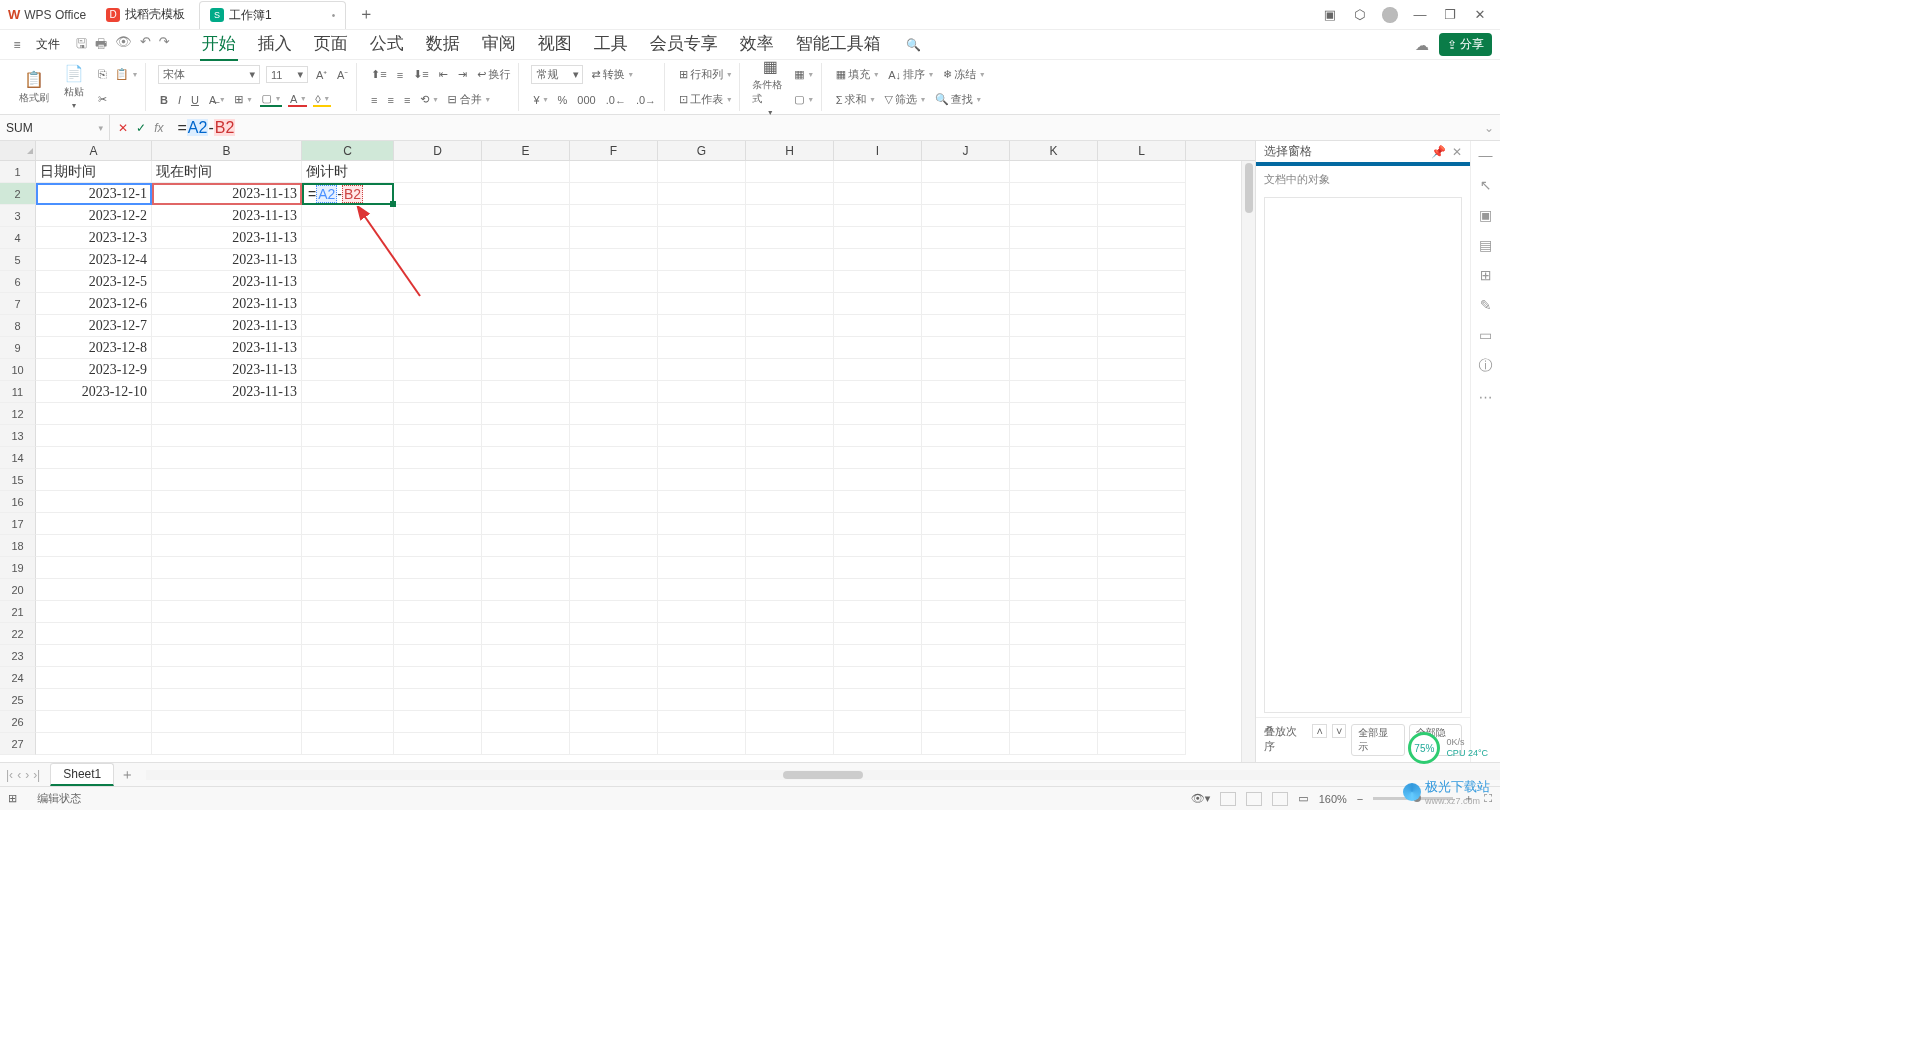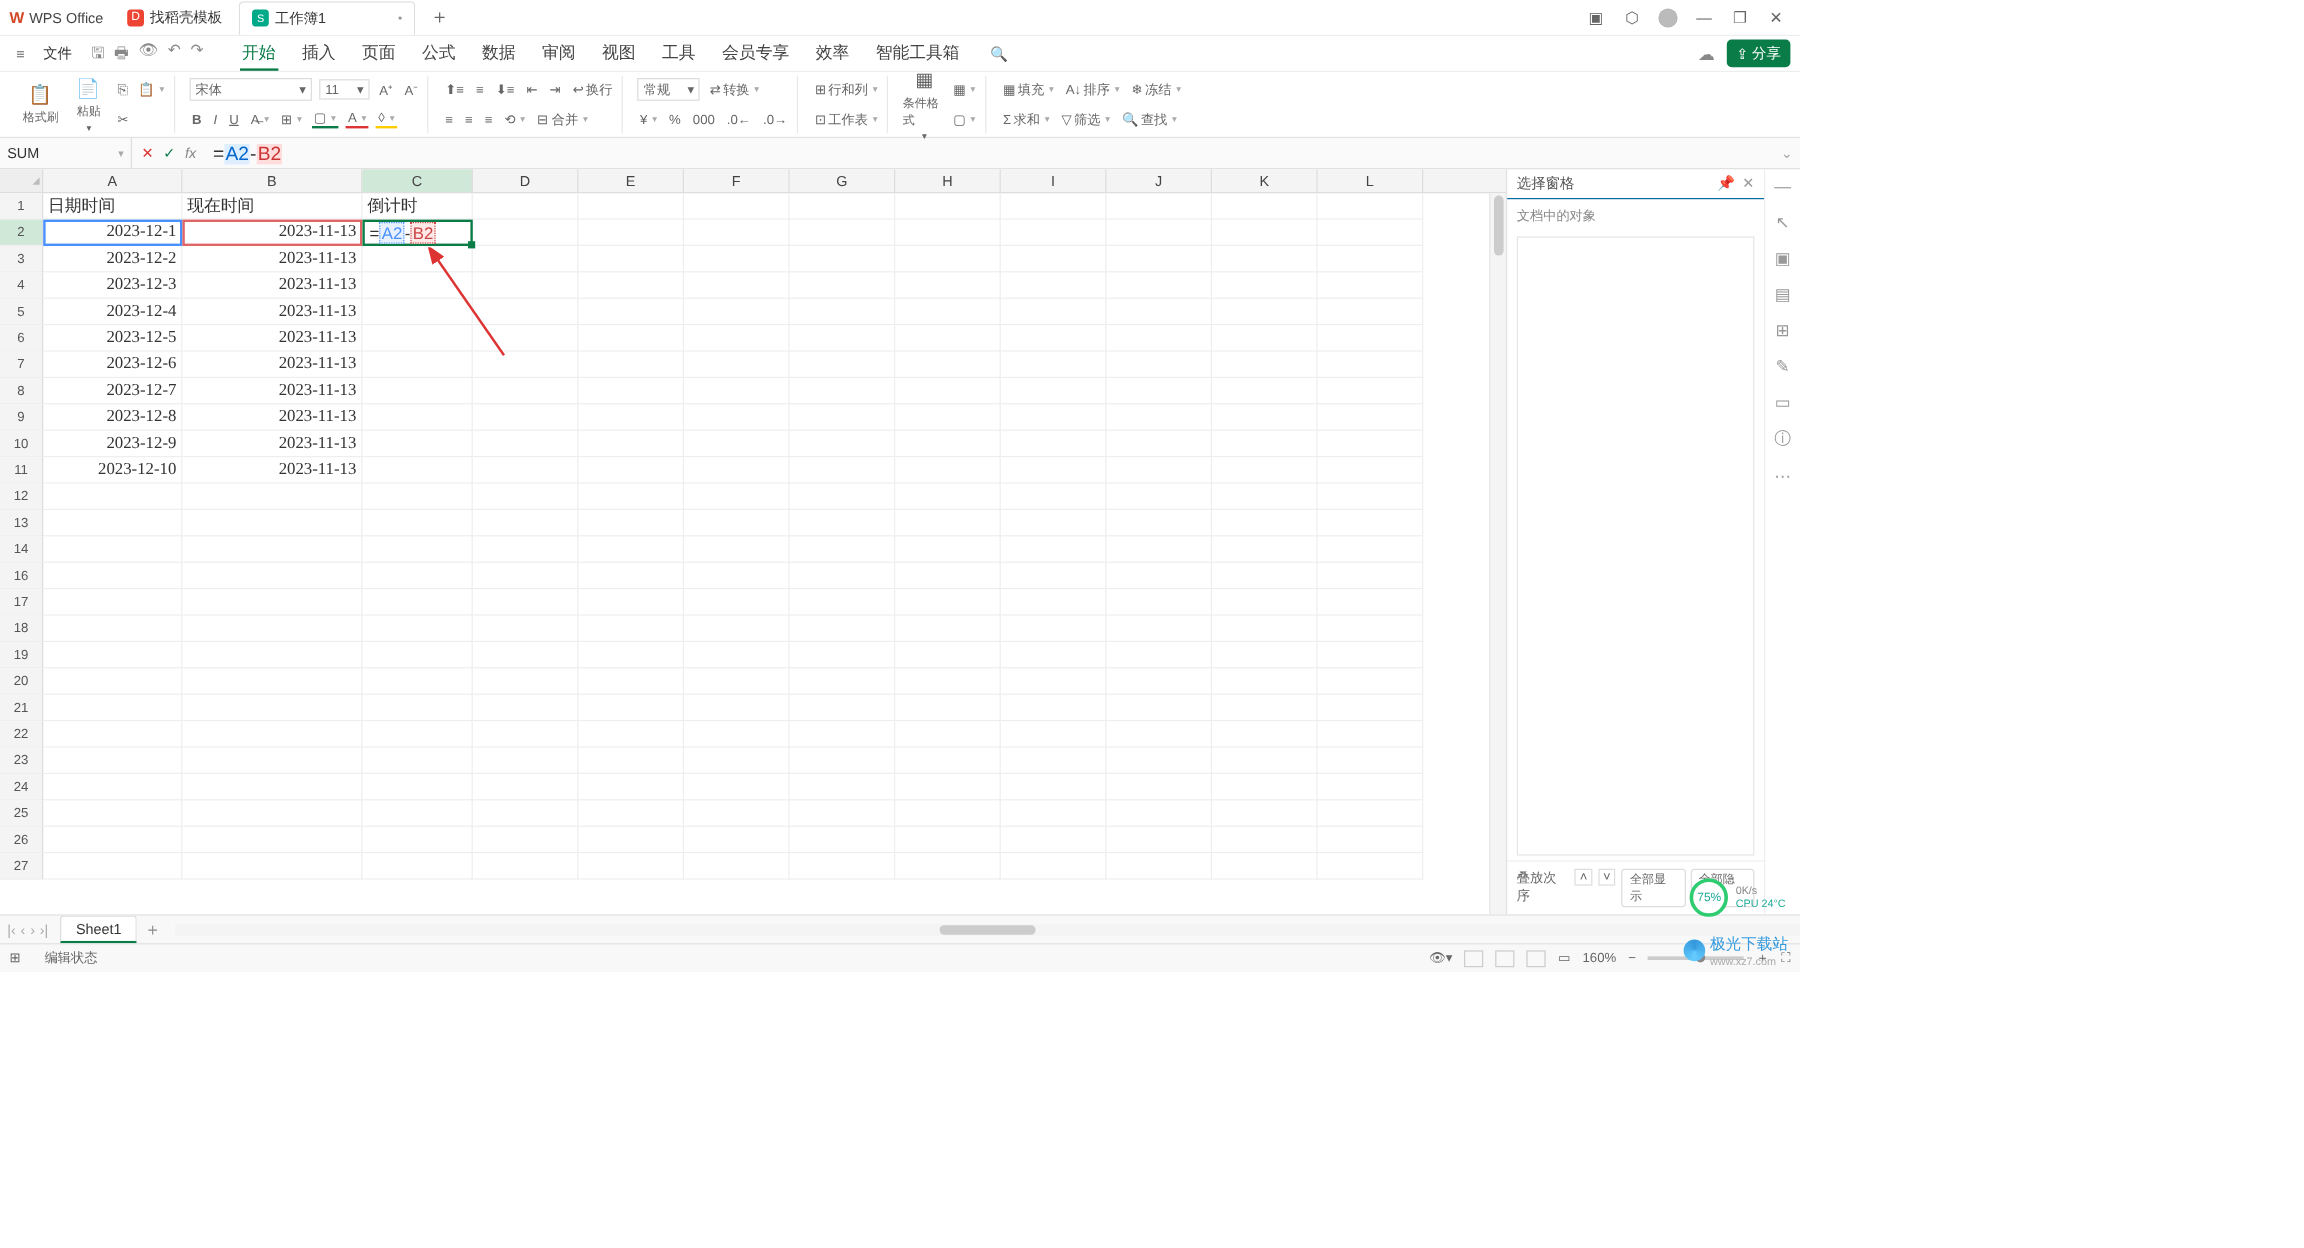--- a/index.html
+++ b/index.html
@@ -17,21 +17,21 @@
 .win-ctrls { margin-left: auto; display: flex; align-items: center; gap: 14px; padding-right: 12px; color: #666; }
 .win-ctrls span { width: 16px; height: 16px; display: inline-flex; align-items: center; justify-content: center; font-size: 13px; }
 .avatar { width: 18px; height: 18px; border-radius: 50%; background: radial-gradient(circle, #bbb 60%, #999); }
 
 .menubar { height: 30px; display: flex; align-items: center; padding: 0 8px; gap: 4px; border-bottom: 1px solid #eee; }
 .menubar .mico { width: 18px; height: 18px; display: inline-flex; align-items: center; justify-content: center; color: #666; }
 .menubar .file-lbl { font-size: 12px; padding: 0 6px; }
 .menubar .qat { display: flex; gap: 8px; padding: 0 6px; color: #888; }
 .menubar .qat span { font-size: 13px; }
 .menubar .tabs { display: flex; gap: 18px; margin-left: 20px; }
-.menubar .mtab { font-size: 14px; padding: 4px 2px; color: #444; }
+.menubar .mtab { font-size: 17px; padding: 4px 2px; color: #444; }
 .menubar .mtab.active { color: #0a7c48; border-bottom: 2px solid #0a7c48; font-weight: 500; }
 .menubar .right { margin-left: auto; display: flex; align-items: center; gap: 10px; }
 .share-btn { background: #0a7c48; color: #fff; padding: 3px 8px; border-radius: 4px; font-size: 12px; display: flex; align-items: center; gap: 3px; }
 .cloud-ico { color: #888; font-size: 14px; }
 
 .ribbon { height: 55px; display: flex; align-items: center; padding: 0 10px; border-bottom: 1px solid #e1e1e1; gap: 6px; }
 .rgroup { display: flex; align-items: stretch; gap: 4px; padding: 0 6px; border-right: 1px solid #e8e8e8; height: 48px; }
 .rgroup:last-child { border-right: none; }
 .rbig { display: flex; flex-direction: column; align-items: center; justify-content: center; width: 36px; font-size: 10px; color: #666; gap: 2px; }
 .rbig .ico { font-size: 16px; color: #666; }
@@ -51,21 +51,21 @@
 .fbar .fx-ctrl .x { color: #d33; }
 .fbar .fx-ctrl .ck { color: #0a7c48; }
 .fbar .fx-ctrl .fx { font-style: italic; }
 .formula-input { flex: 1; padding: 0 6px; font-size: 16px; font-family: "Consolas", monospace; color: #333; }
 .formula-input .ref-a { color: #06c; background: #ddeeff; padding: 0 1px; }
 .formula-input .ref-b { color: #c33; background: #ffdddd; padding: 0 1px; }
 
 .body-split { display: flex; height: calc(100% - 30px - 30px - 55px - 26px - 24px - 24px); }
 .sheet-area { flex: 1; position: relative; overflow: hidden; }
 .right-panel { width: 215px; border-left: 1px solid #e1e1e1; display: flex; flex-direction: column; }
-.right-panel .hdr { height: 25px; display: flex; align-items: center; padding: 0 8px; font-size: 12px; color: #555; border-bottom: 1px solid #0369a1; }
+.right-panel .hdr { height: 25px; display: flex; align-items: center; padding: 0 8px; font-size: 12px; color: #555; border-bottom: 4px solid #0369a1; }
 .right-panel .hdr .ctrls { margin-left: auto; display: flex; gap: 6px; color: #999; }
 .right-panel .sub { font-size: 11px; color: #888; padding: 6px 8px; }
 .right-panel .canvas { flex: 1; margin: 4px 8px; border: 1px solid #e5e5e5; background: #fff; }
 .right-panel .foot { padding: 6px 8px; display: flex; align-items: flex-start; gap: 5px; font-size: 11px; color: #666; border-top: 1px solid #eee; }
 .right-panel .foot .btns { margin-left: auto; display: flex; gap: 4px; }
 .right-panel .foot .b { border: 1px solid #ddd; padding: 1px 6px; border-radius: 3px; font-size: 10px; }
 .side-tools { width: 30px; border-left: 1px solid #eee; display: flex; flex-direction: column; align-items: center; padding-top: 6px; gap: 14px; color: #999; }
 .side-tools span { font-size: 14px; }
 
 .colhdr { display: flex; height: 20px; background: #f4f4f4; border-bottom: 1px solid #ddd; }
@@ -551,20 +551,35 @@
           <div class="cell wR"></div>
           <div class="cell wR"></div>
           <div class="cell wR"></div>
           <div class="cell wR"></div>
           <div class="cell wR"></div>
           <div class="cell wR"></div>
           <div class="cell wR"></div>
           <div class="cell wR"></div>
         </div>
         <div class="row">
+          <div class="rh">15</div>
+          <div class="cell wA"></div>
+          <div class="cell wB"></div>
+          <div class="cell wC"></div>
+          <div class="cell wD"></div>
+          <div class="cell wR"></div>
+          <div class="cell wR"></div>
+          <div class="cell wR"></div>
+          <div class="cell wR"></div>
+          <div class="cell wR"></div>
+          <div class="cell wR"></div>
+          <div class="cell wR"></div>
+          <div class="cell wR"></div>
+        </div>
+        <div class="row">
           <div class="rh">16</div>
           <div class="cell wA"></div>
           <div class="cell wB"></div>
           <div class="cell wC"></div>
           <div class="cell wD"></div>
           <div class="cell wR"></div>
           <div class="cell wR"></div>
           <div class="cell wR"></div>
           <div class="cell wR"></div>
           <div class="cell wR"></div>

